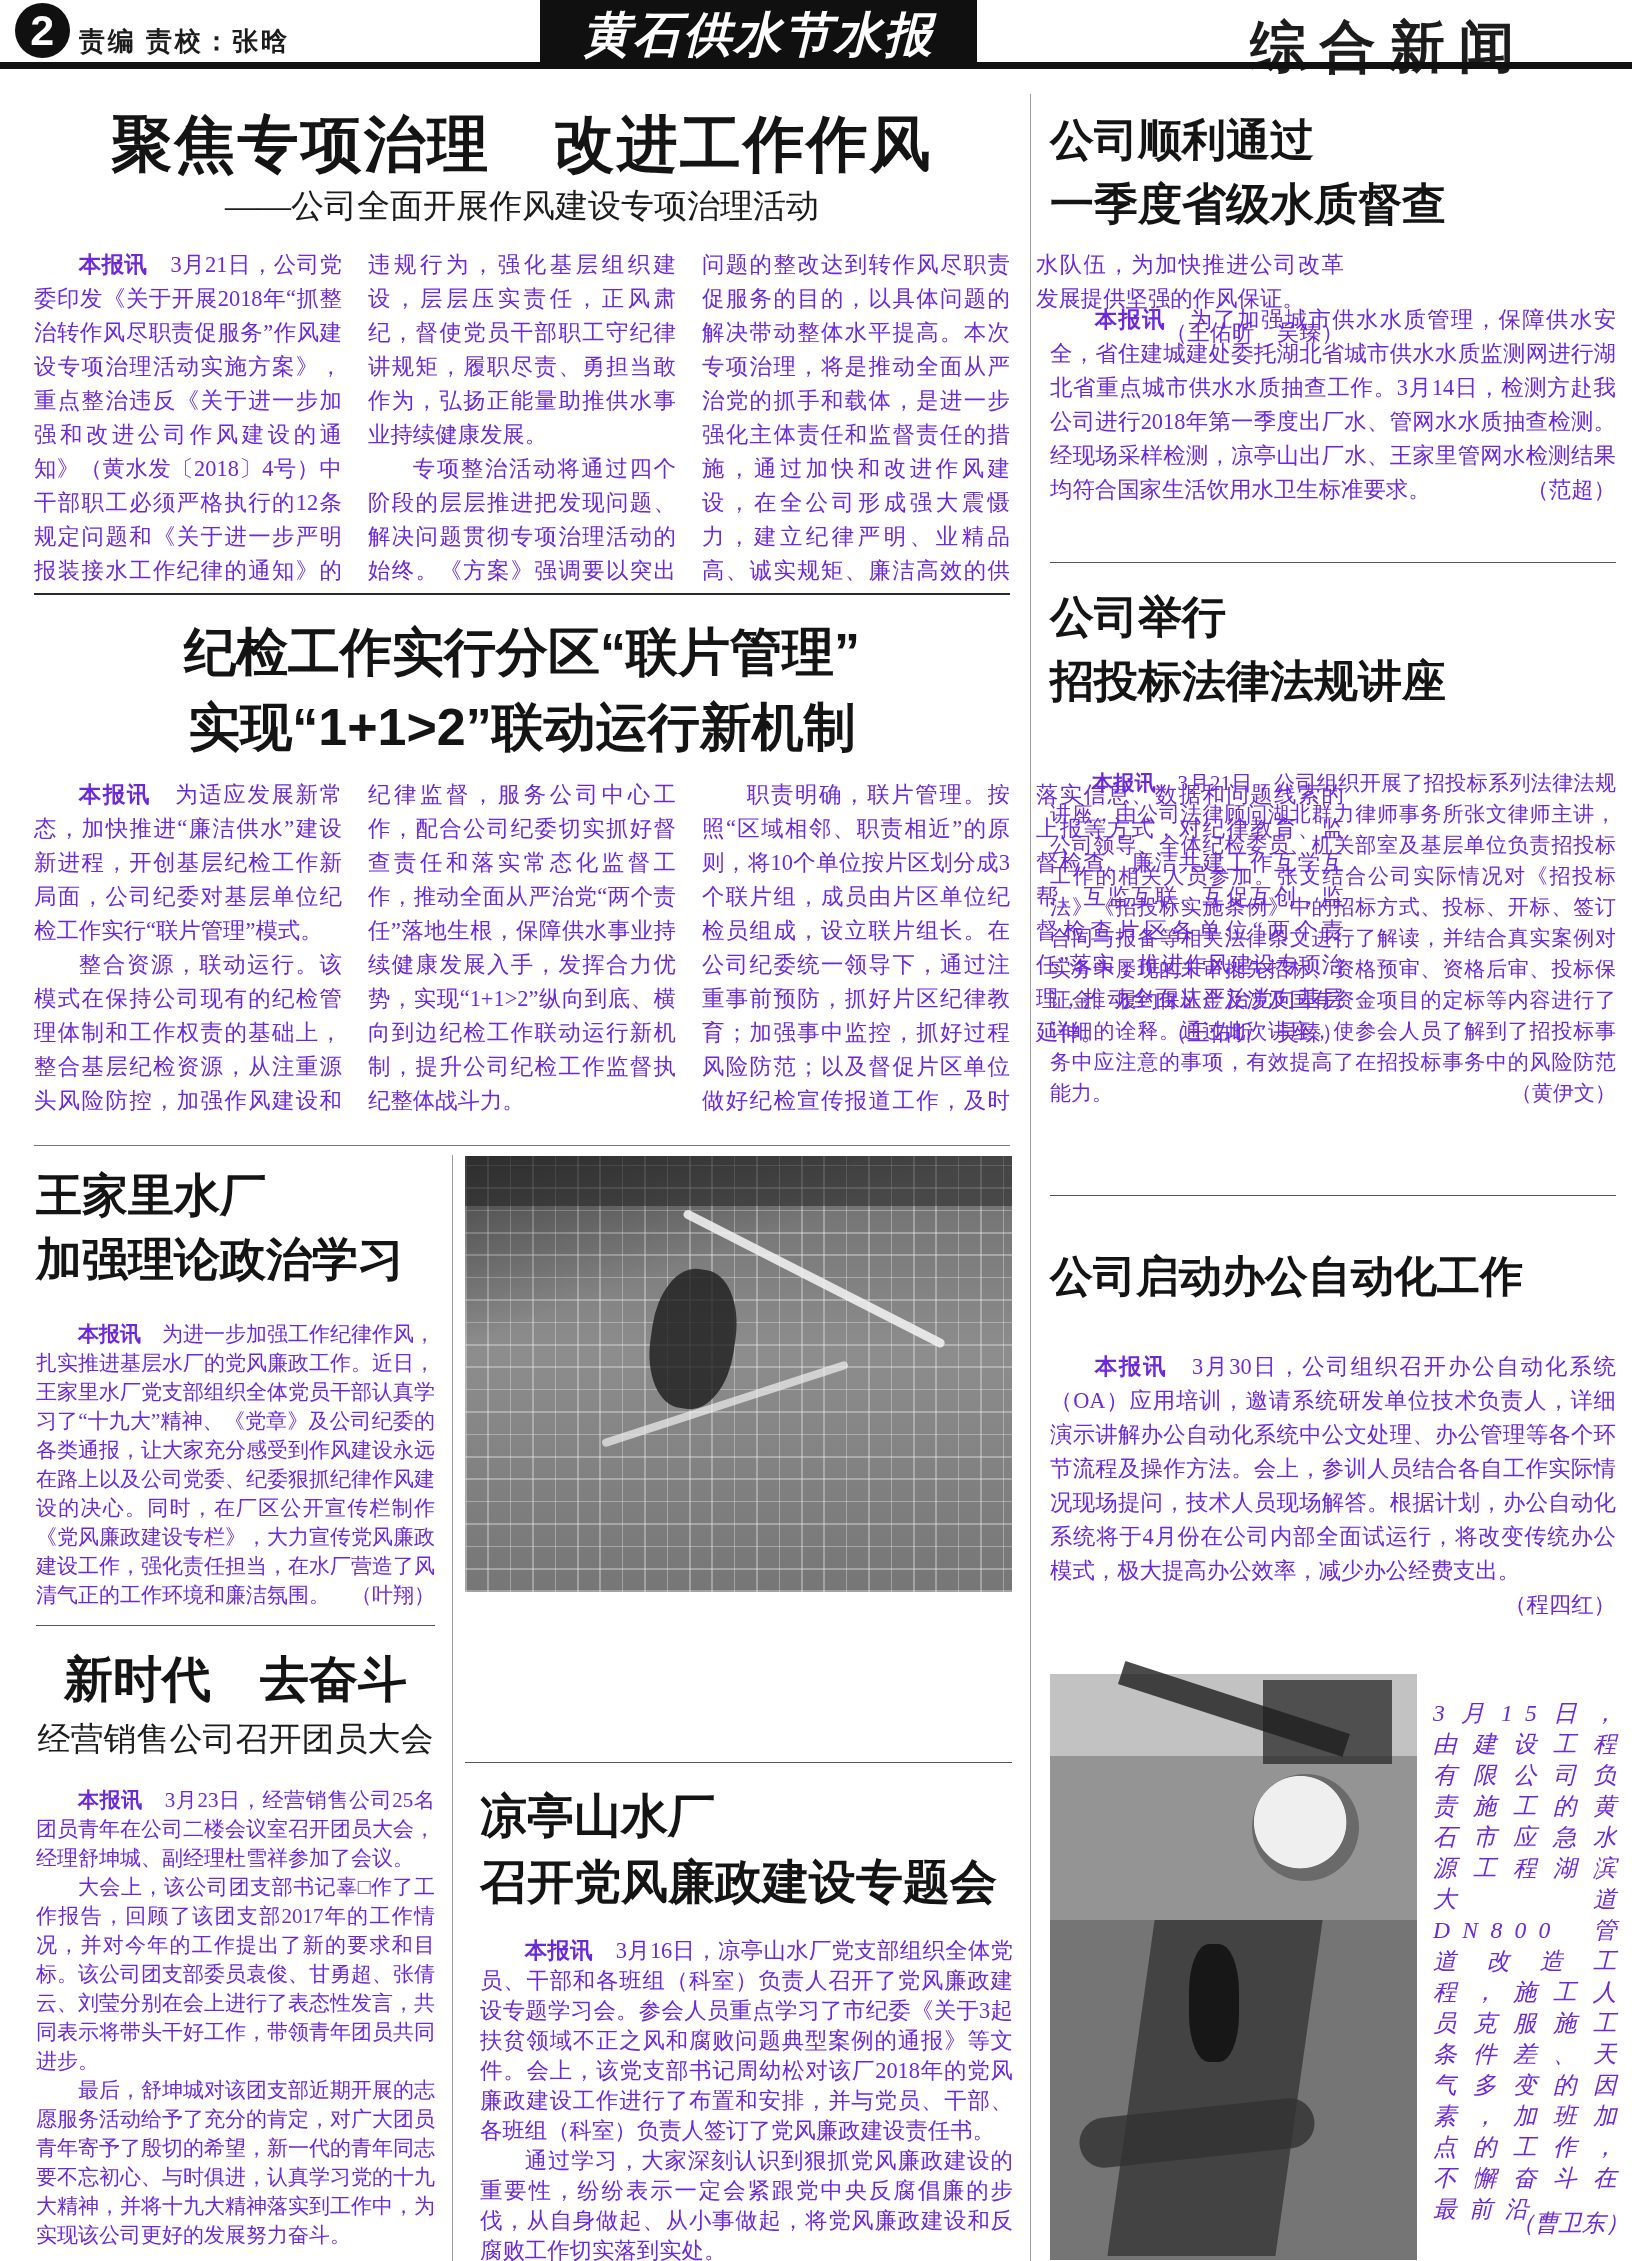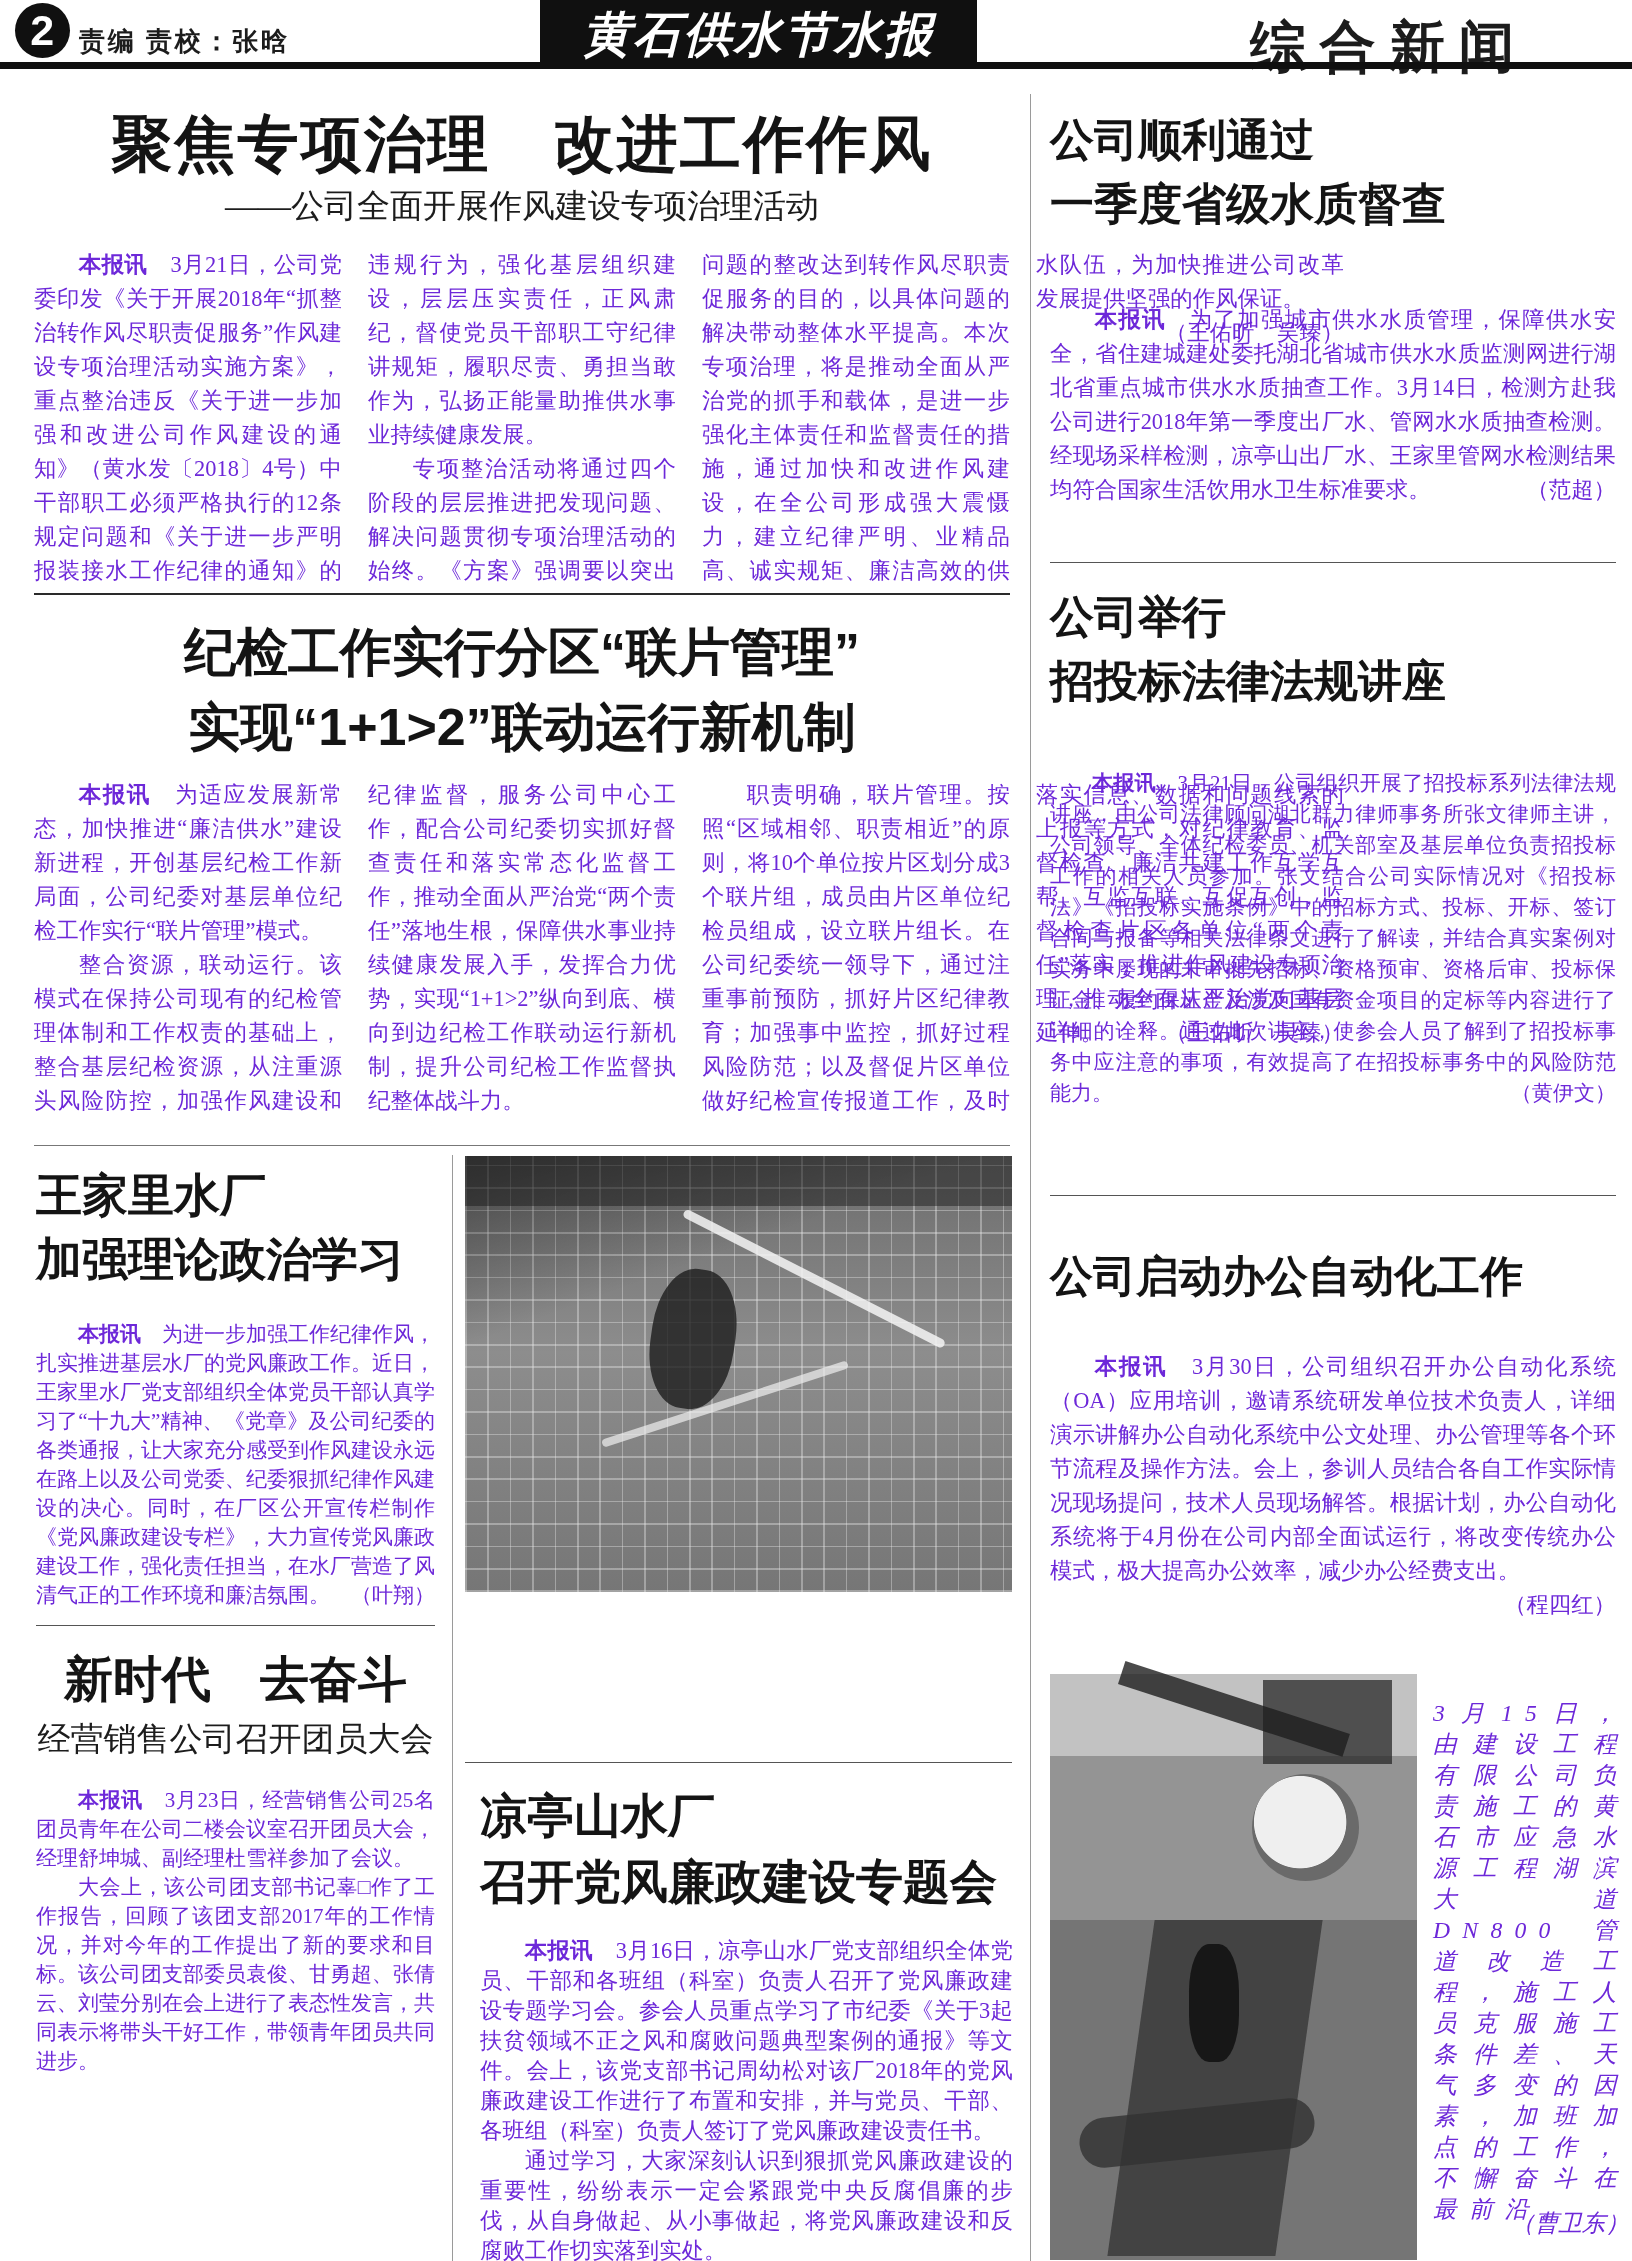--- a/index.html
+++ b/index.html
@@ -163,20 +163,21 @@
     <p><span class="lead">本报讯</span>　<span>为进一步加强工作纪律作风，扎实推进基层水厂的党风廉政工作。近日，王家里水厂党支部组织全体党员干部认真学习了“十九大”精神、《党章》及公司纪委的各类通报，让大家充分感受到作风建设永远在路上以及公司党委、纪委狠抓纪律作风建设的决心。同时，在厂区公开宣传栏制作《党风廉政建设专栏》，大力宣传党风廉政建设工作，强化责任担当，在水厂营造了风清气正的工作环境和廉洁氛围。</span></p>
     <p class="byline share52">（叶翔）</p>
   </div>
   <div class="abs" id="hr-a3"></div>
 
   <div class="abs serif center" id="a4-subtitle">经营销售公司召开团员大会</div>
   <div class="abs hl center" id="a4-title">新时代　去奋斗</div>
   <div class="abs body-text" id="a4-body">
     <p><span class="lead">本报讯</span>　<span>3月23日，经营销售公司25名团员青年在公司二楼会议室召开团员大会，经理舒坤城、副经理杜雪祥参加了会议。</span></p>
     <p>大会上，该公司团支部书记辜□作了工作报告，回顾了该团支部2017年的工作情况，并对今年的工作提出了新的要求和目标。该公司团支部委员袁俊、甘勇超、张倩云、刘莹分别在会上进行了表态性发言，共同表示将带头干好工作，带领青年团员共同进步。</p>
+    <p>最后，舒坤城对该团支部近期开展的志愿服务活动给予了充分的肯定，对广大团员青年寄予了殷切的希望，新一代的青年同志要不忘初心、与时俱进，认真学习党的十九大精神，并将十九大精神落实到工作中，为实现该公司更好的发展努力奋斗。</p>
 
   </div>
 
   <div class="abs" id="photo1">
     <div class="tank-edge"></div>
     <div class="hose"></div>
     <div class="worker"></div>
     <div class="hose2"></div>
   </div>
   <div class="abs" id="hr-cap1"></div>

